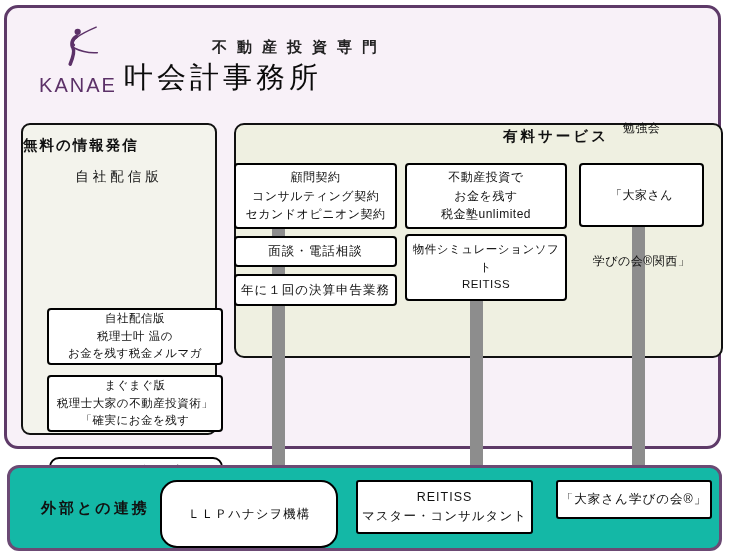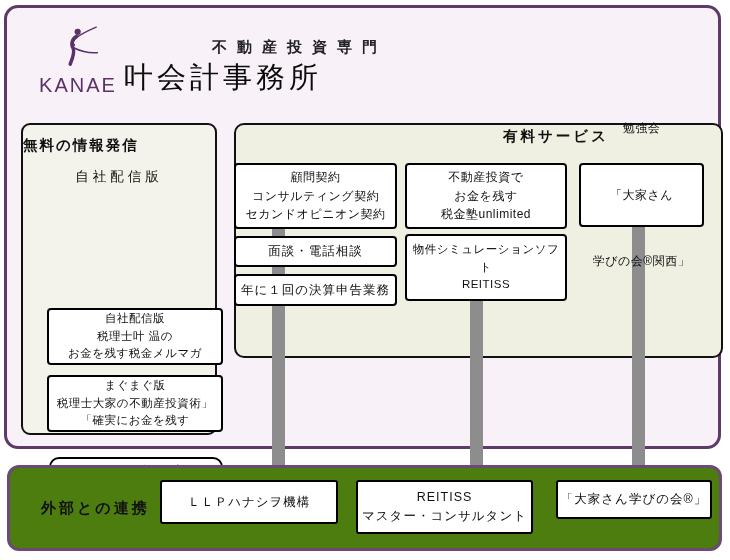--- a/index.html
+++ b/index.html
@@ -62,28 +62,28 @@
   .box-simulation .line{font-size:11.5px;line-height:1.55;}
 
   
   .connector{position:absolute;width:13px;background:#8d8d8d;z-index:1;}
   .c1{left:272px;top:200px;height:266px;}
   .c2{left:470px;top:268px;height:198px;}
   .c3{left:632px;top:226px;height:240px;}
 
   
   .partner-bar{position:absolute;left:7px;top:465px;width:709px;height:80px;
-               background:#4d7c0f;border:3px solid #6b4a74;border-radius:12px;z-index:3;}
+               background:#14b8a6;border:3px solid #6b4a74;border-radius:12px;z-index:3;}
   .partner-title{position:absolute;left:31px;top:31px;font-family:"Liberation Serif","DejaVu Serif",serif;
                  font-weight:bold;font-size:15px;letter-spacing:3px;}
   .pbox{position:absolute;background:#fff;border:2px solid #000;border-radius:3px;
         display:flex;flex-direction:column;justify-content:center;align-items:center;
         text-align:center;box-sizing:border-box;}
   .pbox .line{font-size:12.5px;line-height:1.5;letter-spacing:1px;}
-  .box-llp{left:150px;top:12px;width:178px;height:44px;}
+  .box-llp{left:150px;top:12px;width:178px;height:68px;border-radius:17px;}
   .box-reitiss{left:346px;top:12px;width:177px;height:54px;}
   .box-manabi{left:546px;top:12px;width:156px;height:39px;}
 </style>
 </head>
 <body>
 
 <div class="stage">
 
   <div class="main-panel">
 

